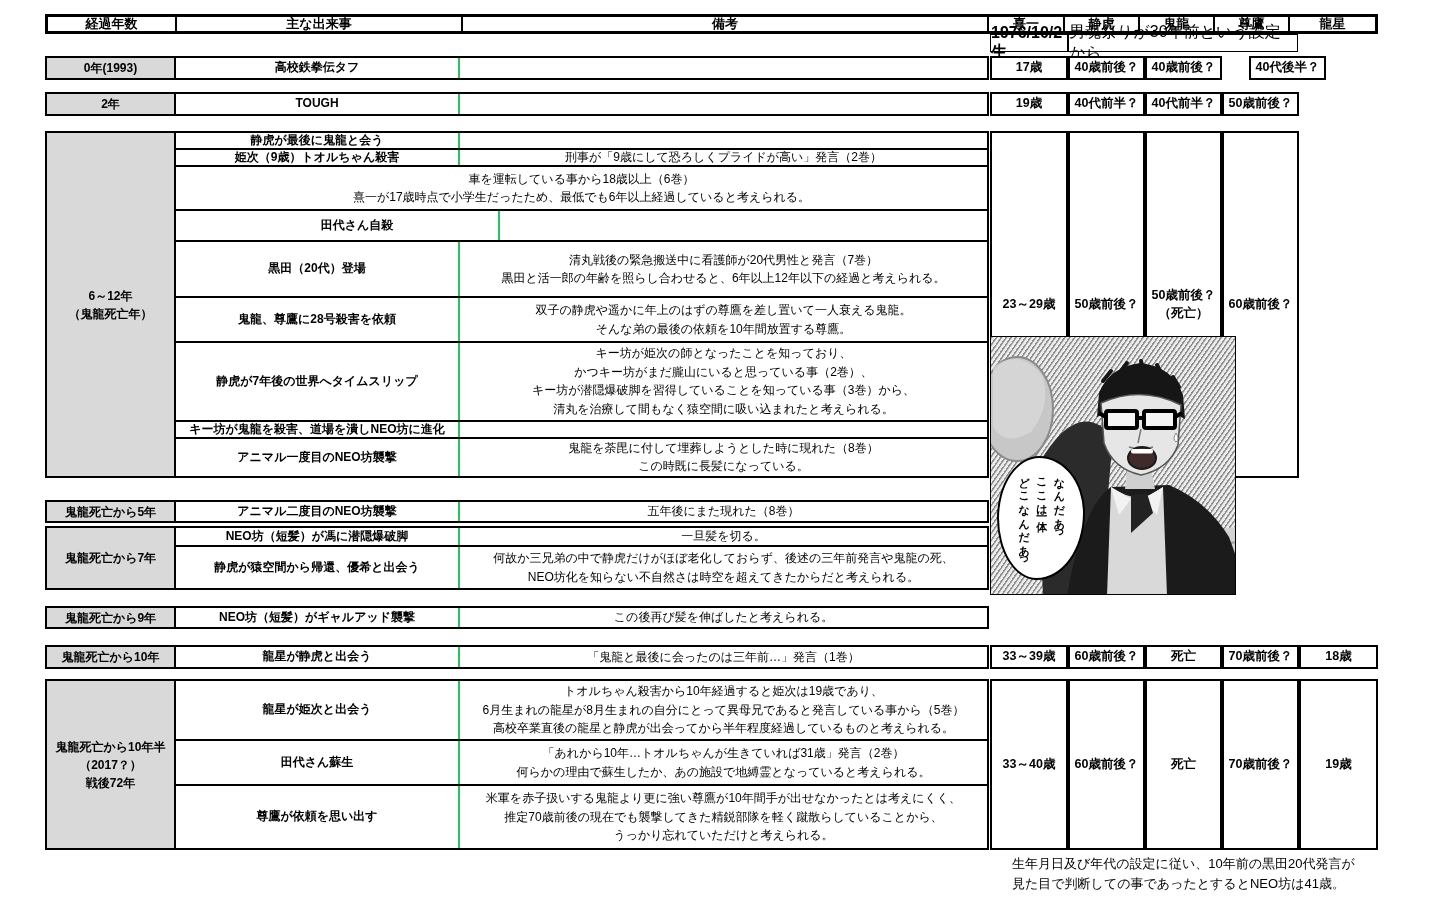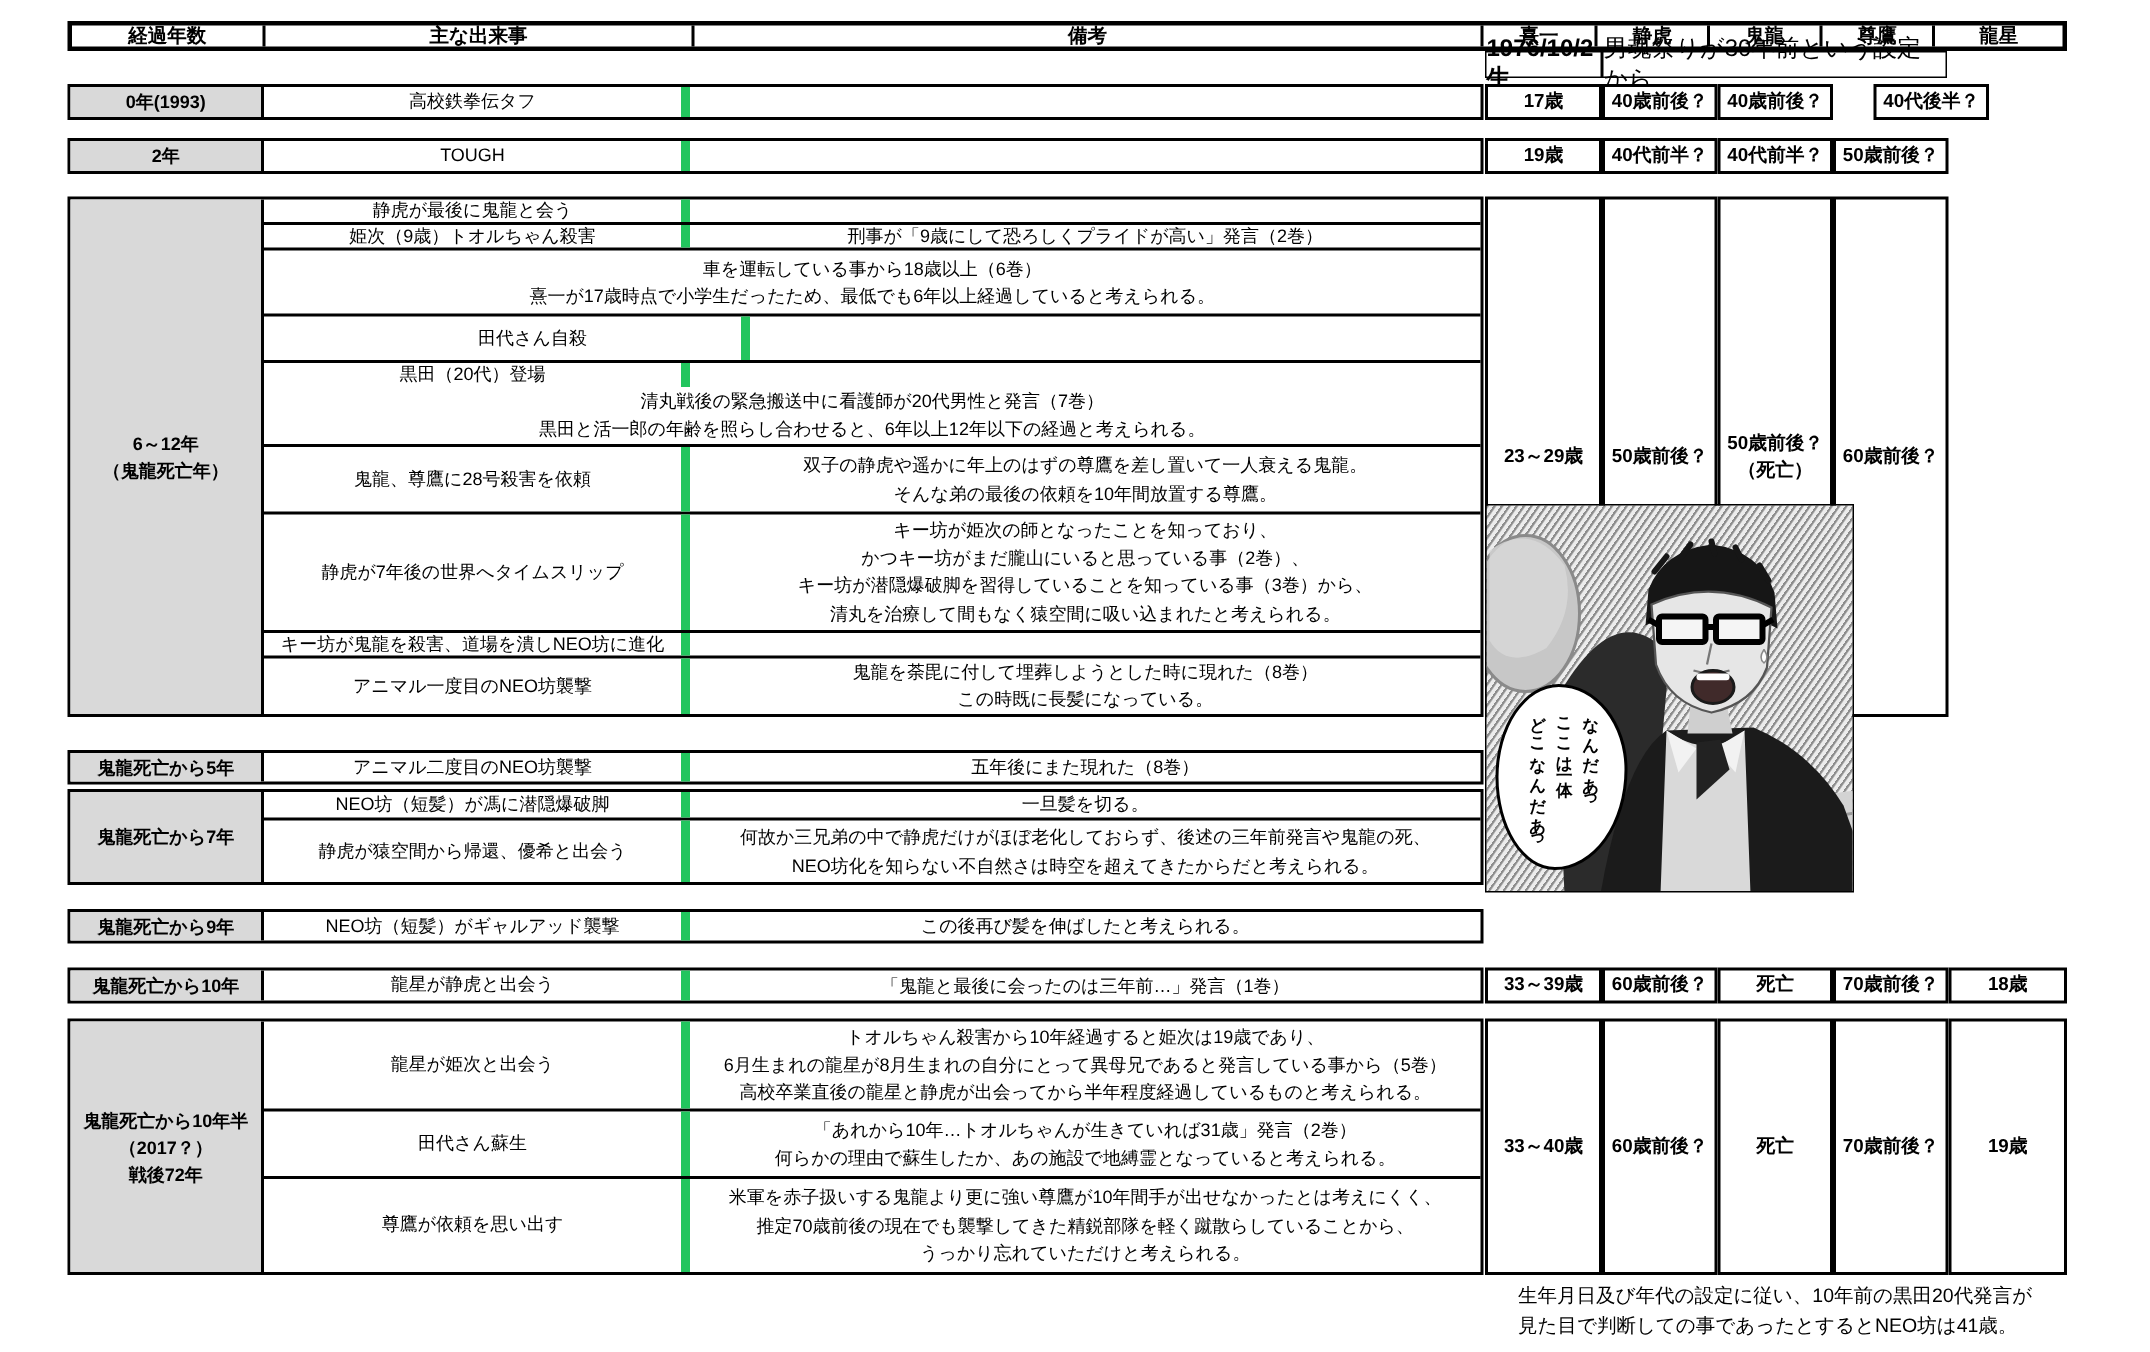--- a/index.html
+++ b/index.html
@@ -15,22 +15,22 @@
            font-weight:bold;font-size:13px;box-sizing:border-box;}
   .hdr .hc:last-child{border-right:none;}
   
   .box{border:2px solid #000;display:flex;box-sizing:border-box;background:#fff;}
   .lbl{width:129px;background:#d9d9d9;border-right:2px solid #000;display:flex;align-items:center;
        justify-content:center;font-weight:bold;font-size:12px;text-align:center;
        white-space:pre-line;line-height:1.5;box-sizing:border-box;}
   .rows{flex:1;display:flex;flex-direction:column;}
   .erow{display:flex;border-bottom:2px solid #000;box-sizing:border-box;}
   .erow:last-child{border-bottom:none;}
-  .event{width:284px;border-right:6px solid #22c55e;display:flex;align-items:center;justify-content:center;
-         font-weight:normal;font-size:12px;text-align:right;box-sizing:border-box;line-height:1.3;}
+  .event{width:284px;border-right:2px solid #22c55e;display:flex;align-items:center;justify-content:center;
+         font-weight:bold;font-size:12px;text-align:right;box-sizing:border-box;line-height:1.3;}
   .note{flex:1;display:flex;align-items:center;justify-content:center;font-size:12px;text-align:center;
         white-space:pre-line;line-height:1.55;box-sizing:border-box;}
   
   .age{border:2px solid #000;display:flex;align-items:center;justify-content:center;font-weight:bold;
        font-size:12.5px;text-align:center;white-space:pre-line;background:#fff;line-height:1.4;}
   
   .sub{border:1px solid #000;display:flex;align-items:center;justify-content:center;font-size:16px;
        background:#fff;}
   .sub.b{font-weight:bold;}
   .footer{font-size:13px;line-height:1.55;white-space:pre-line;margin-left:20px;}
@@ -101,21 +101,21 @@
       <div class="note">刑事が「9歳にして恐ろしくプライドが高い」発言（2巻）</div>
     </div>
     <div class="erow" style="height:45px;">
       <div class="note">車を運転している事から18歳以上（6巻）
 熹一が17歳時点で小学生だったため、最低でも6年以上経過していると考えられる。</div>
     </div>
     <div class="erow" style="height:31px;padding-left:40px;">
       <div class="event">田代さん自殺</div>
       <div class="note"></div>
     </div>
-    <div class="erow" style="height:57px;flex-direction:column;">
+    <div class="erow" style="height:57px;">
       <div class="event">黒田（20代）登場</div>
       <div class="note">清丸戦後の緊急搬送中に看護師が20代男性と発言（7巻）
 黒田と活一郎の年齢を照らし合わせると、6年以上12年以下の経過と考えられる。</div>
     </div>
     <div class="erow" style="height:45px;">
       <div class="event">鬼龍、尊鷹に28号殺害を依頼</div>
       <div class="note">双子の静虎や遥かに年上のはずの尊鷹を差し置いて一人衰える鬼龍。
 そんな弟の最後の依頼を10年間放置する尊鷹。</div>
     </div>
     <div class="erow" style="height:80px;">

